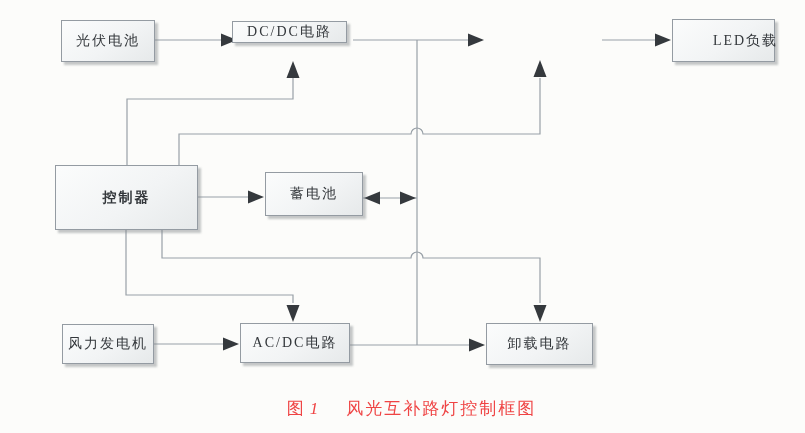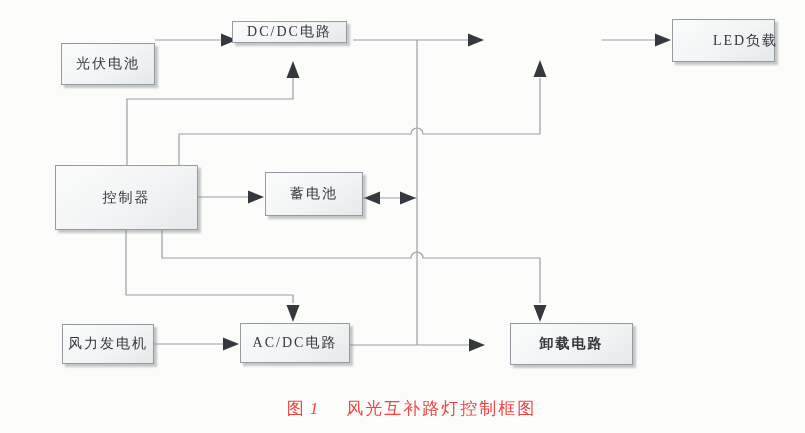--- a/index.html
+++ b/index.html
@@ -23,29 +23,29 @@
     background: linear-gradient(145deg, #fbfcfc 0%, #f2f4f5 55%, #e6e9ea 100%);
     box-shadow: 3px 3px 2px rgba(128,132,137,0.45);
     display: flex;
     align-items: center;
     justify-content: center;
     font-size: 14px;
     color: #33373b;
     letter-spacing: 2px;
     white-space: nowrap;
   }
-  .n-pv        { left: 61px;  top: 20px;  width: 94px;  height: 42px; margin-top: 23px; }
+  .n-pv        { left: 61px;  top: 20px;  width: 94px;  height: 42px; }
   .n-dcdc      { left: 232px; top: 21px;  width: 115px; height: 22px; }
   .n-ledctrl   { left: 485px; top: 19px;  width: 117px; height: 40px; }
   .n-ledload   { left: 672px; top: 19px;  width: 103px; height: 43px; padding-left: 44px; }
-  .n-controller{ left: 55px;  top: 165px; width: 143px; height: 65px; }
+  .n-controller{ left: 55px;  top: 165px; width: 143px; height: 65px; font-weight: bold; }
   .n-battery   { left: 265px; top: 172px; width: 98px;  height: 44px; }
   .n-wind      { left: 62px;  top: 324px; width: 92px;  height: 40px; }
   .n-acdc      { left: 240px; top: 323px; width: 110px; height: 40px; }
-  .n-unload    { left: 510px; top: 323px; width: 123px; height: 42px; font-weight: bold; }
+  .n-unload    { left: 486px; top: 323px; width: 107px; height: 42px; }
   .caption {
     position: absolute;
     left: 0; top: 397px;
     width: 805px;
     padding-left: 18px;
     box-sizing: border-box;
     text-align: center;
     font-size: 17px;
     color: #ef4444;
     letter-spacing: 2px;

